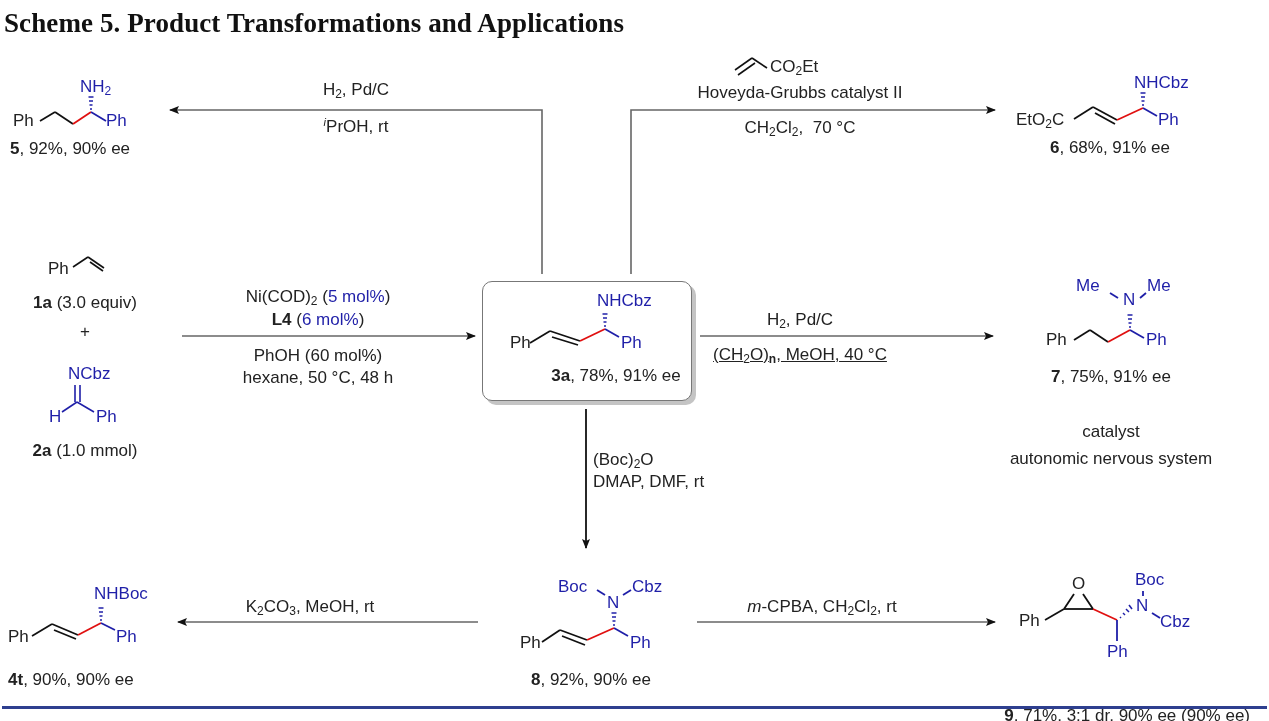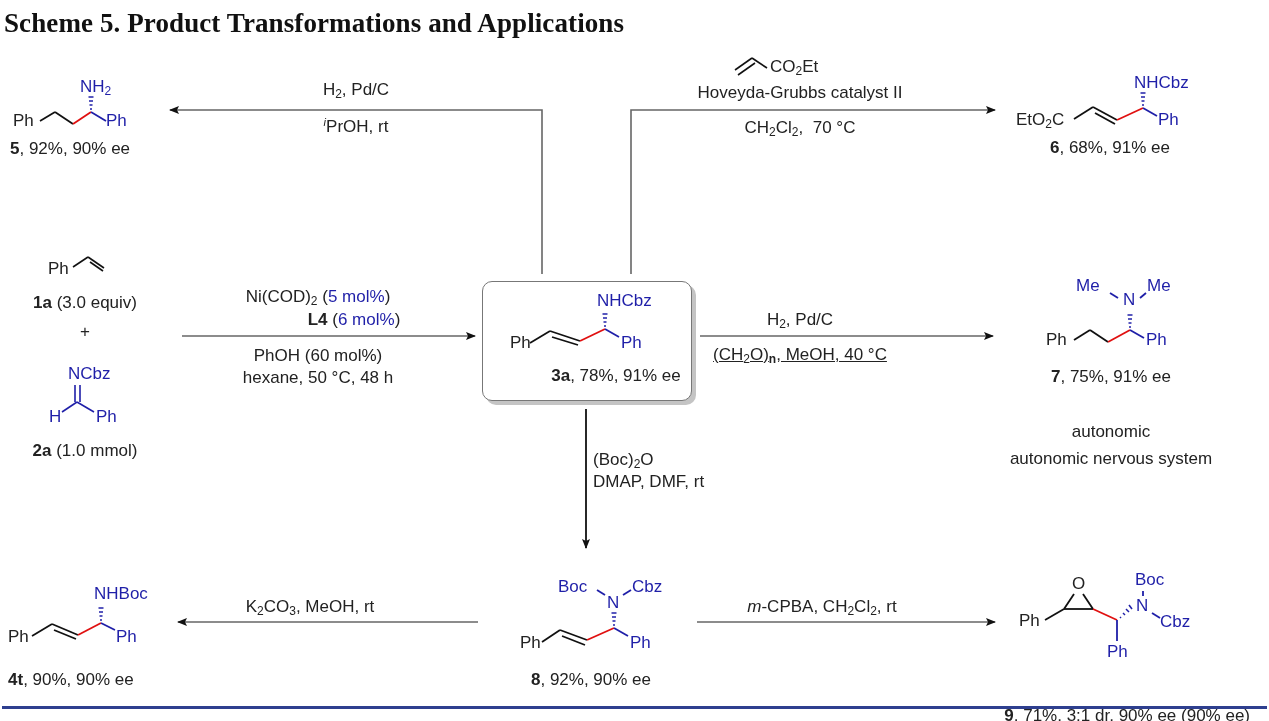--- a/index.html
+++ b/index.html
@@ -191,40 +191,40 @@
 
 <div class="t" style="left:48px;top:259px;">Ph</div>
 <div class="t c" style="left:85px;top:293px;"><b>1a</b> <span>(3.0 equiv)</span></div>
 <div class="t c" style="left:85px;top:322px;">+</div>
 <div class="t blue" style="left:68px;top:364px;">NCbz</div>
 <div class="t blue" style="left:49px;top:407px;">H</div>
 <div class="t blue" style="left:96px;top:407px;">Ph</div>
 <div class="t c" style="left:85px;top:441px;"><b>2a</b> <span>(1.0 mmol)</span></div>
 
 <div class="t c" style="left:318px;top:287px;"><span>Ni(COD)</span><sub>2</sub><span style="white-space:pre"> (</span><span class="blue">5 mol%</span><span>)</span></div>
-<div class="t c" style="left:318px;top:310px;margin-left:36px;"><b>L4</b><span style="white-space:pre"> (</span><span class="blue">6 mol%</span><span>)</span></div>
+<div class="t c" style="left:318px;top:310px;"><b>L4</b><span style="white-space:pre"> (</span><span class="blue">6 mol%</span><span>)</span></div>
 <div class="t c" style="left:318px;top:346px;">PhOH (60 mol%)</div>
 <div class="t c" style="left:318px;top:368px;">hexane, 50 °C, 48 h</div>
 
 <div class="t" style="left:510px;top:333px;">Ph</div>
 <div class="t blue" style="left:597px;top:291px;">NHCbz</div>
 <div class="t blue" style="left:621px;top:333px;">Ph</div>
 <div class="t c" style="left:586px;top:366px;margin-left:30px;"><b>3a</b><span>, 78%, 91% ee</span></div>
 
 <div class="t c" style="left:800px;top:310px;"><span>H</span><sub>2</sub><span>, Pd/C</span></div>
 <div class="t c" style="left:800px;top:345px;text-decoration:underline;"><span>(CH</span><sub>2</sub><span>O)</span><sub style="font-weight:bold">n</sub><span>, MeOH, 40 °C</span></div>
 
 <div class="t" style="left:1046px;top:330px;">Ph</div>
 <div class="t blue" style="left:1076px;top:276px;">Me</div>
 <div class="t blue" style="left:1123px;top:290px;">N</div>
 <div class="t blue" style="left:1147px;top:276px;">Me</div>
 <div class="t blue" style="left:1146px;top:330px;">Ph</div>
 <div class="t c" style="left:1111px;top:367px;"><b>7</b><span>, 75%, 91% ee</span></div>
 <div class="t c" style="left:1111px;top:401px;margin-top:48px;">autonomic nervous system</div>
-<div class="t c" style="left:1111px;top:422px;">autonomic</div>
+<div class="t c" style="left:1111px;top:422px;">catalyst</div>
 
 <div class="t" style="left:593px;top:450px;"><span>(Boc)</span><sub>2</sub><span>O</span></div>
 <div class="t" style="left:593px;top:472px;">DMAP, DMF, rt</div>
 
 <div class="t blue" style="left:558px;top:577px;">Boc</div>
 <div class="t blue" style="left:607px;top:593px;">N</div>
 <div class="t blue" style="left:632px;top:577px;">Cbz</div>
 <div class="t" style="left:520px;top:633px;">Ph</div>
 <div class="t blue" style="left:630px;top:633px;">Ph</div>
 <div class="t c" style="left:591px;top:670px;"><b>8</b><span>, 92%, 90% ee</span></div>

